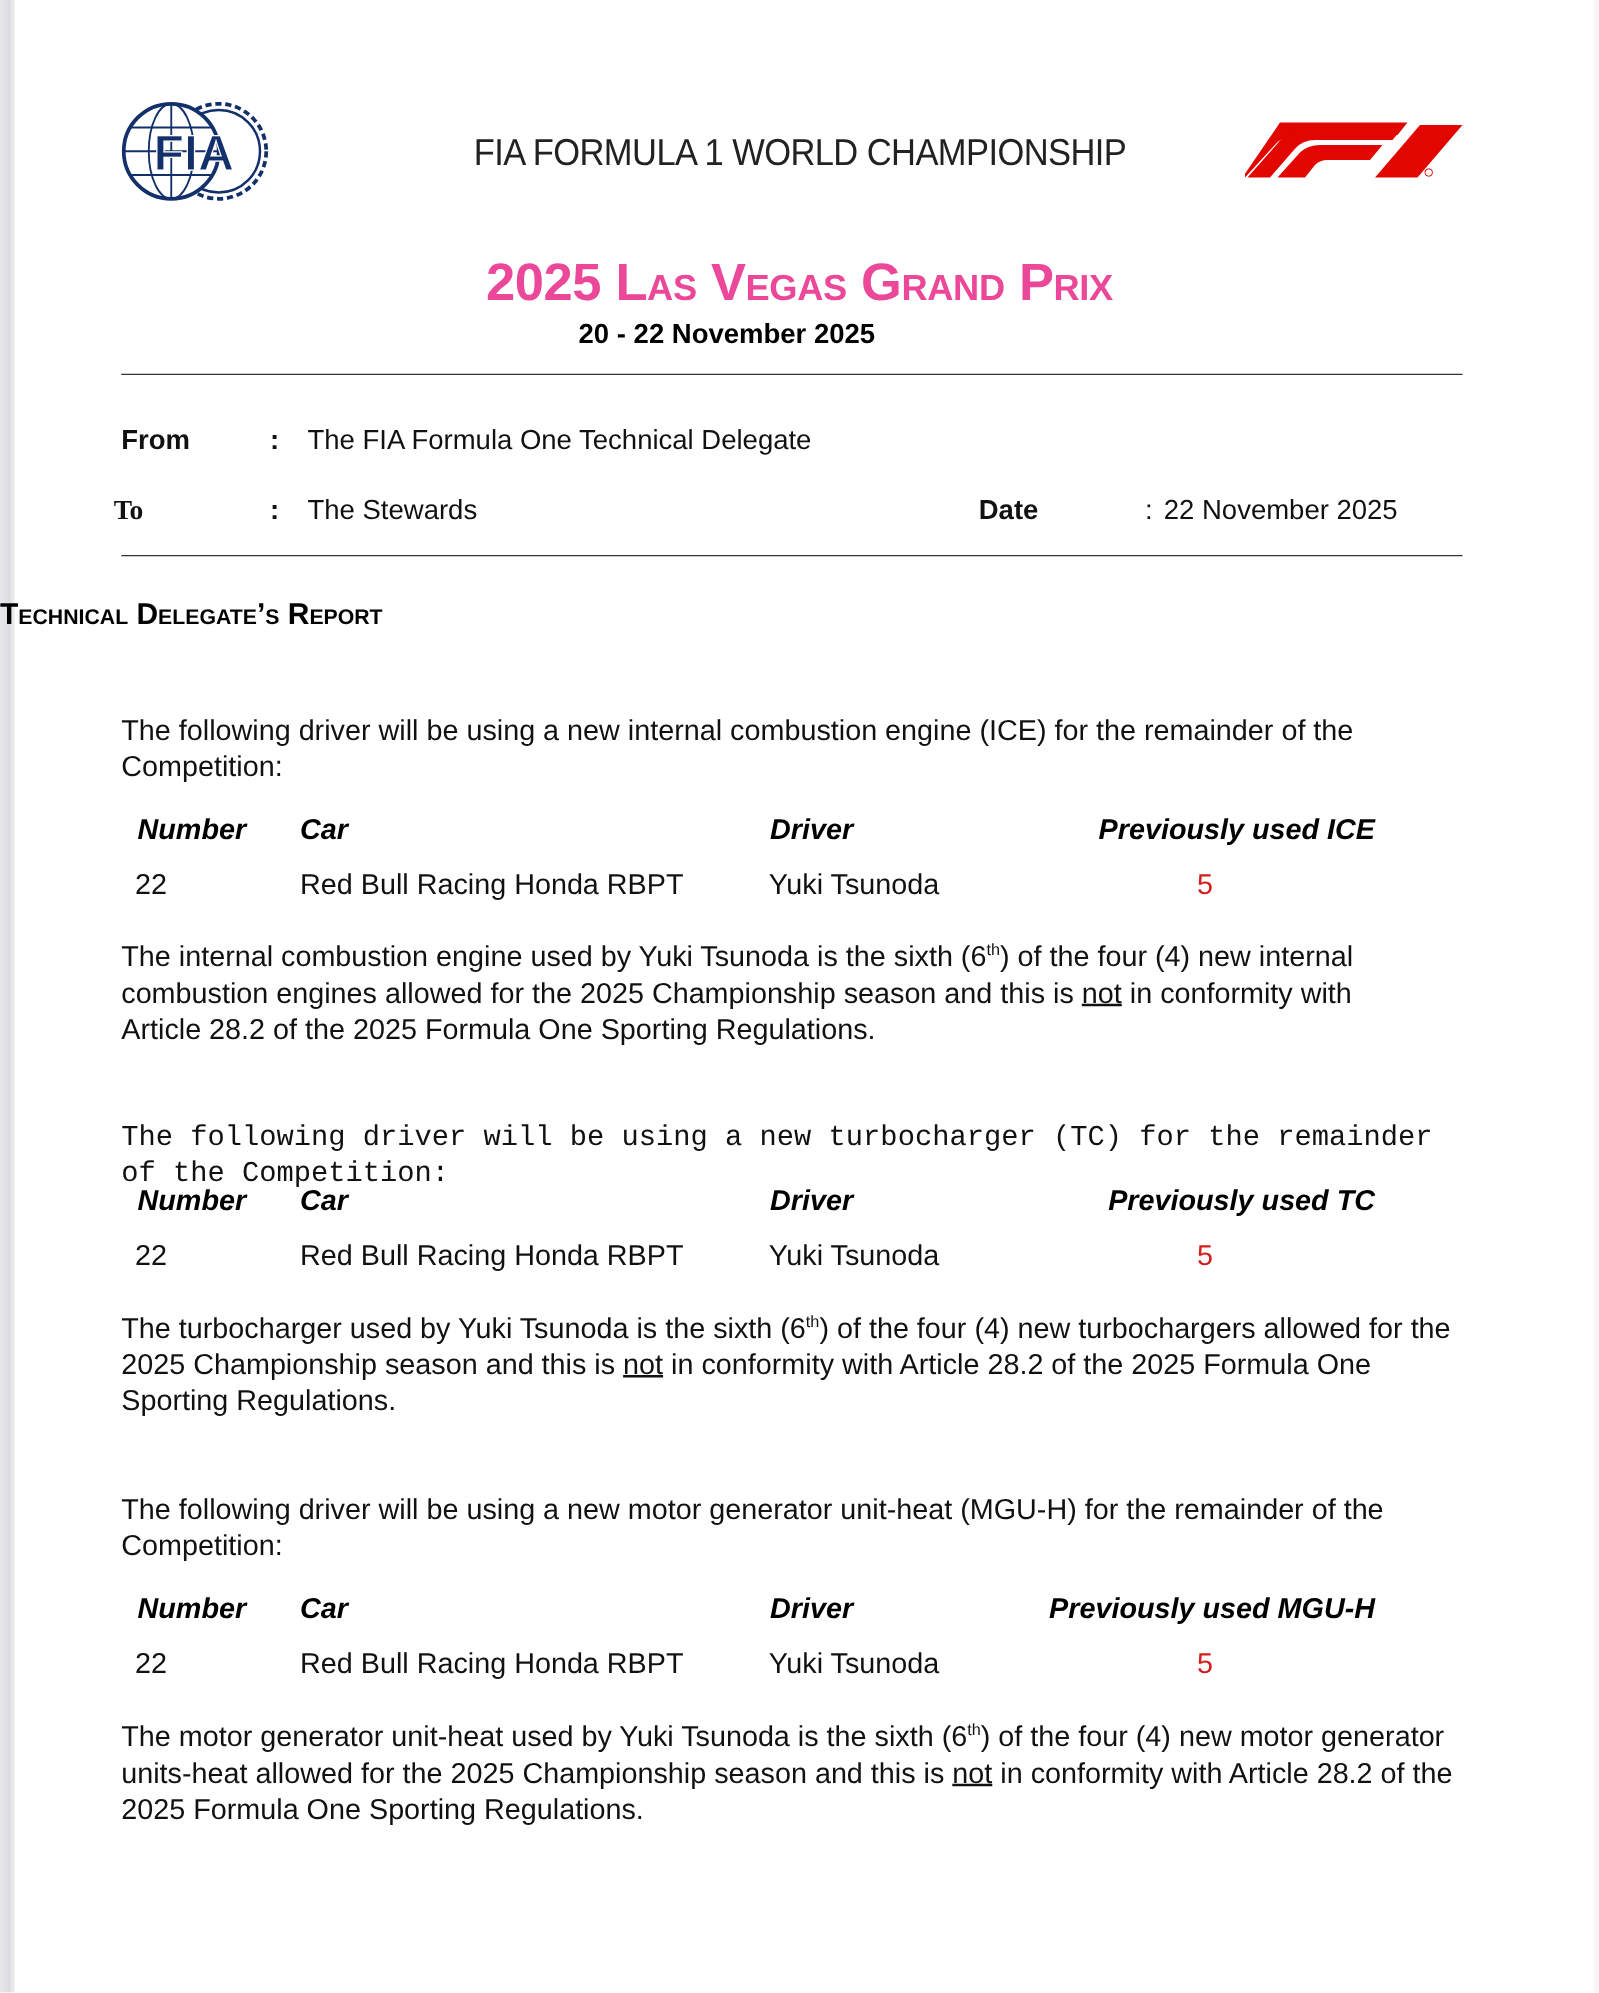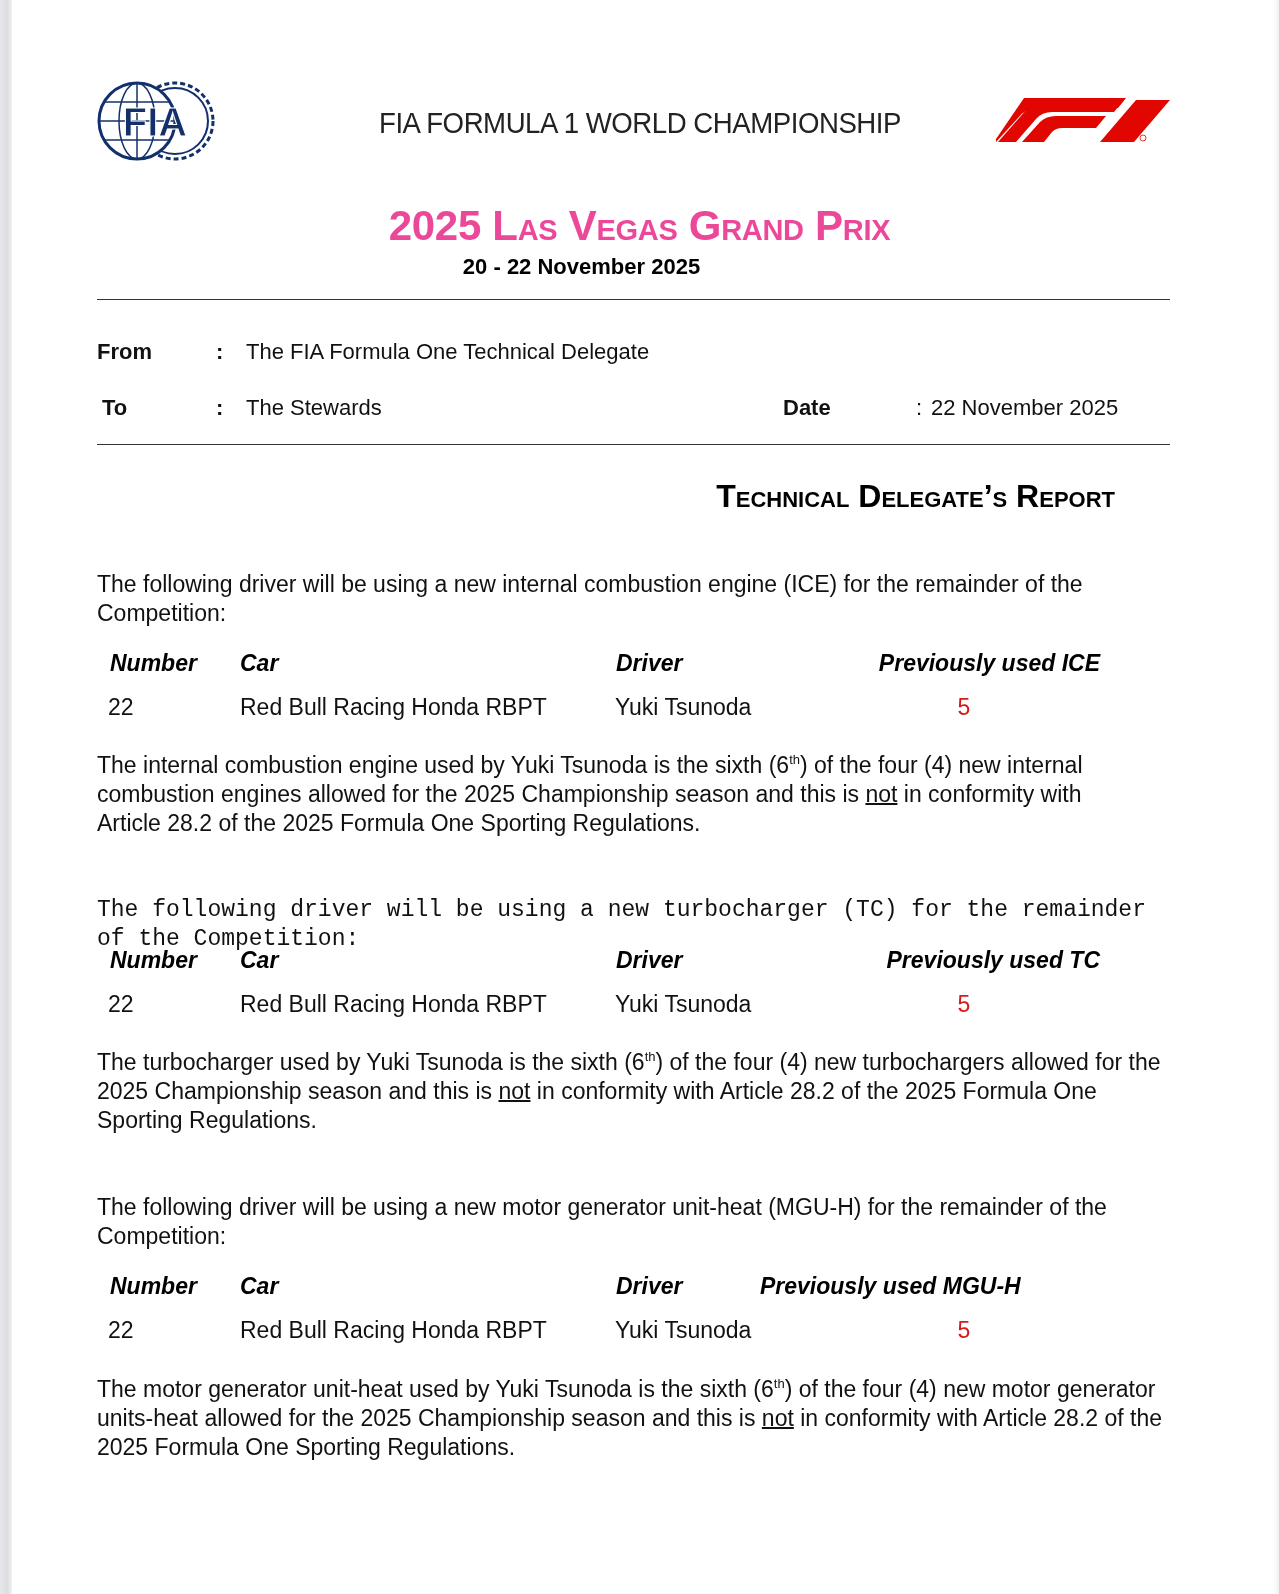--- a/index.html
+++ b/index.html
@@ -30,22 +30,22 @@
   }
   .title .sc { font-variant: small-caps; }
   .dates {
     left: 0; width: 1163px; top: 254px; text-align: center;
     font-size: 22px; font-weight: 700; color: #000;
   }
   .rule { left: 97px; width: 1073px; height: 0; border-top: 1.6px solid #333; }
   .meta { font-size: 22px; color: #111; margin-top: 17px; }
   .meta b { font-weight: 700; }
   .report-title {
-    left: 0; width: 1115px; top: 478px; text-align: right;
-    font-size: 32px; font-weight: 700; font-variant: small-caps; color: #000;
+    left: 0; width: 1115px; top: 478px; text-align: left;
+    font-size: 24px; font-weight: 700; font-variant: small-caps; color: #000;
   }
   .para {
     left: 97px; width: 1080px; font-size: 23px; line-height: 29px; color: #111;
   }
   .para u { font-weight: 400; text-decoration: underline; text-decoration-thickness: 2px; text-align: center; }
   .para sup { font-size: 13px; vertical-align: super; line-height: 0; }
   .th { font-size: 23px; font-weight: 700; font-style: italic; color: #000; }
   .td { font-size: 23px; color: #111; }
   .red { color: #d31c1c; }
 </style>
@@ -85,21 +85,21 @@
   <span class="sc">Las Vegas Grand Prix</span>
 </div>
 <div class="abs dates">20 - 22 November 2025</div>
 
 <div class="abs rule" style="top:299px;"></div>
 
 <div class="abs meta" style="left:97px;top:322px;"><b>From</b></div>
 <div class="abs meta" style="left:216px;top:322px;"><b>:</b></div>
 <div class="abs meta" style="left:246px;top:322px;">The FIA Formula One Technical Delegate</div>
 
-<div class="abs meta" style="left:102px;top:378px;"><b>To</b></div>
+<div class="abs meta" style="left:91px;top:378px;font-family:Liberation Serif, serif;"><b>To</b></div>
 <div class="abs meta" style="left:216px;top:378px;"><b>:</b></div>
 <div class="abs meta" style="left:246px;top:378px;">The Stewards</div>
 
 <div class="abs meta" style="left:783px;top:378px;"><b>Date</b></div>
 <div class="abs meta" style="left:916px;top:378px;">:</div>
 <div class="abs meta" style="left:931px;top:378px;">22 November 2025</div>
 
 <div class="abs rule" style="top:444px;"></div>
 
 <div class="abs report-title">Technical Delegate’s Report</div>
@@ -127,20 +127,20 @@
 <div class="abs td" style="left:615px;top:991px;">Yuki Tsunoda</div>
 <div class="abs td red" style="left:944px;width:40px;text-align:center;top:991px;">5</div>
 <div class="abs para" style="top:1048px;width:1070px;">
   <span>The turbocharger used by Yuki Tsunoda is the sixth (6</span><sup>th</sup><span>) of the four (4) new turbochargers allowed for the 2025 Championship season and this is </span><u>not</u><span> in conformity with Article 28.2 of the 2025 Formula One Sporting Regulations.</span>
 </div>
 
 <div class="abs para" style="top:1193px;width:1080px;">The following driver will be using a new motor generator unit-heat (MGU-H) for the remainder of the Competition:</div>
 <div class="abs th" style="left:110px;top:1273px;">Number</div>
 <div class="abs th" style="left:240px;top:1273px;">Car</div>
 <div class="abs th" style="left:616px;top:1273px;">Driver</div>
-<div class="abs th" style="left:760px;width:340px;top:1273px;">Previously used MGU-H</div>
+<div class="abs th" style="left:760px;width:340px;text-align:right;top:1273px;">Previously used MGU-H</div>
 <div class="abs td" style="left:108px;top:1317px;">22</div>
 <div class="abs td" style="left:240px;top:1317px;">Red Bull Racing Honda RBPT</div>
 <div class="abs td" style="left:615px;top:1317px;">Yuki Tsunoda</div>
 <div class="abs td red" style="left:944px;width:40px;text-align:center;top:1317px;">5</div>
 <div class="abs para" style="top:1375px;width:1070px;">
   <span>The motor generator unit-heat used by Yuki Tsunoda is the sixth (6</span><sup>th</sup><span>) of the four (4) new motor generator units-heat allowed for the 2025 Championship season and this is </span><u>not</u><span> in conformity with Article 28.2 of the 2025 Formula One Sporting Regulations.</span>
 </div>
 
 </body></html>

